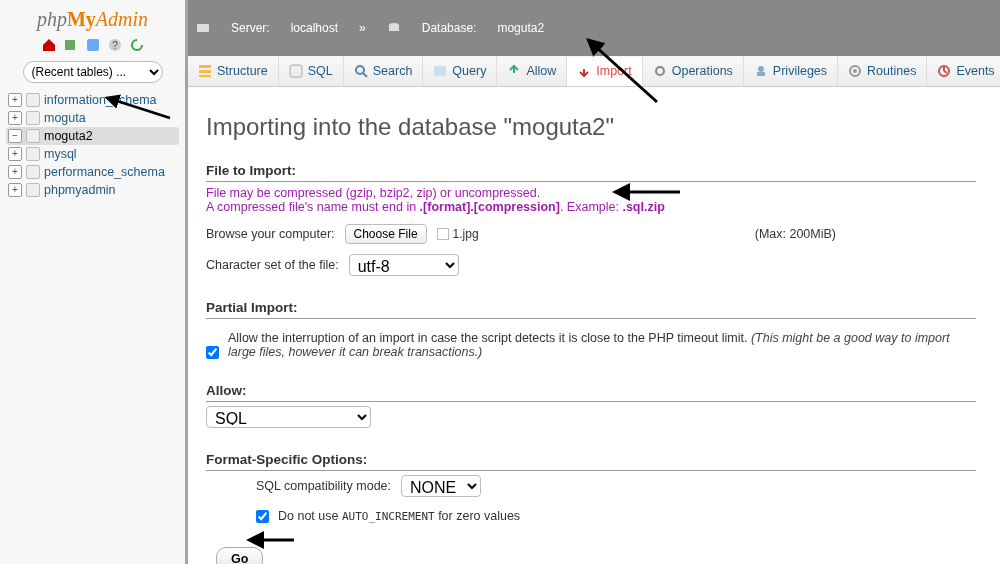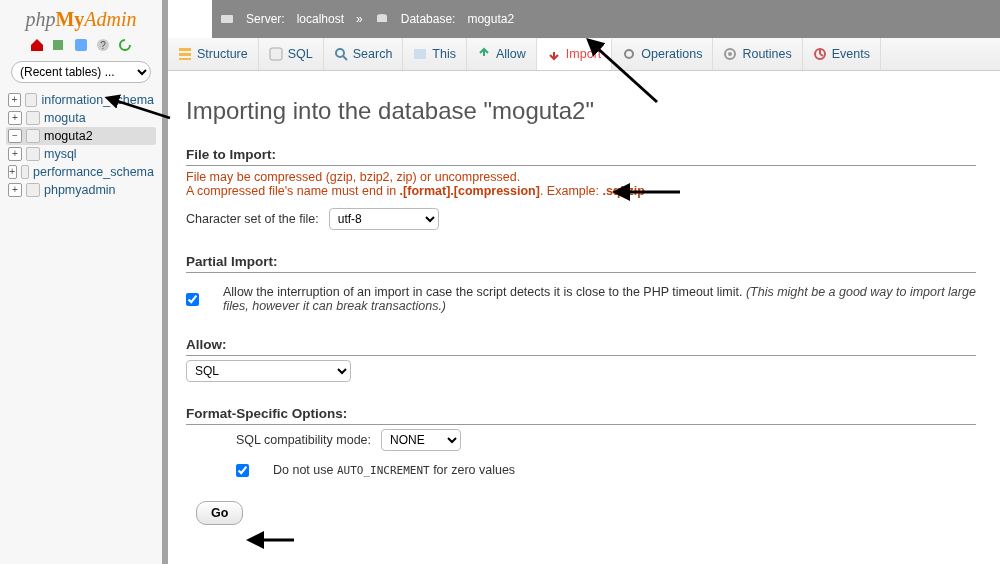--- a/index.html
+++ b/index.html
@@ -1,59 +1,59 @@
 <!DOCTYPE html>
 <html><head>
 <meta charset="utf-8">
 <style>
 * { box-sizing: border-box; margin: 0; padding: 0; }
 body { font-family: Arial, sans-serif; font-size: 13px; color: #333; background: #fff; width: 1000px; height: 564px; overflow: hidden; }
 .app { display: flex; height: 564px; }
 
 
-.sidebar { width: 168px; background: #f7f7f7; border-right: 6px solid #a3a3a3; padding: 4px 0; }
+.sidebar { width: 188px; background: #f7f7f7; border-right: 3px solid #a3a3a3; padding: 4px 0; }
 .logo { text-align: center; padding: 4px 0 2px; }
 .logo-text { font-family: Georgia, serif; font-size: 20px; }
 .logo-php { color: #777; font-style: italic; }
 .logo-my { color: #e87c00; font-weight: bold; }
 .logo-admin { color: #e87c00; font-style: italic; }
 .toolbar-icons { display: flex; justify-content: center; gap: 6px; padding: 4px 0 6px; }
 .ticon { width: 16px; height: 16px; display: inline-block; }
 .recent-select { width: 140px; margin: 2px auto 8px; display: block; font-size: 12px; height: 22px; background: #fff; border: 1px solid #bbb; border-radius: 11px; padding: 0 4px; }
 .dbtree { list-style: none; padding: 0 6px; }
 .dbtree li { display: flex; align-items: center; gap: 4px; padding: 2px 2px; font-size: 12.5px; color: #235a81; border-radius: 3px; }
 .dbtree li.selected { background: #ddd; color: #000; }
 .plusminus { width: 14px; height: 14px; border: 1px solid #999; background: #fff; font-size: 10px; line-height: 12px; text-align: center; color: #555; border-radius: 2px; }
 .dbicon { width: 14px; height: 14px; background: #eee; border: 1px solid #bbb; border-radius: 2px; }
 
 
 .main { flex: 1; display: flex; flex-direction: column; background: #fff; overflow: hidden; }
-.breadcrumb { background: #888; color: #fff; font-size: 12px; padding: 12px 8px; display: flex; align-items: center; gap: 12px; margin-left: 44px; }
+.breadcrumb { background: #888; color: #fff; font-size: 12px; padding: 21px 8px; display: flex; align-items: center; gap: 21px; }
 .breadcrumb a { color: #fff; text-decoration: none; }
 .bicon { width: 14px; height: 14px; display: inline-block; }
 
 
 .tabs { display: flex; background: linear-gradient(#f8f8f8,#ececec); border-bottom: 1px solid #ccc; font-size: 12.5px; overflow: hidden; }
 .tab { padding: 8px 10px; display: flex; align-items: center; gap: 5px; border-right: 1px solid #ddd; cursor: pointer; color: #235a81; white-space: nowrap; }
 .tab.active { background: #fff; border-bottom: 2px solid #fff; color: #ef4444; position: relative; top: 1px; }
 .tab .ticon2 { width: 14px; height: 14px; display: inline-block; }
 
 
 .content { padding: 18px 24px 0 18px; overflow: auto; }
 h2 { font-weight: normal; font-size: 24px; color: #555; margin: 8px 0 22px 0; }
 h3 { font-size: 13.5px; font-weight: bold; border-bottom: 1px solid #999; padding-bottom: 3px; margin-bottom: 4px; color: #333; }
 .sect { margin-bottom: 24px; }
-.hint { font-size: 12.5px; color: #c2410c; margin-bottom: 10px; }
+.hint { font-size: 12.5px; color: #a21caf; margin-bottom: 10px; }
 .row { display: flex; align-items: center; gap: 10px; margin-bottom: 10px; font-size: 12.5px; }
 .file-btn { font-size: 12px; padding: 2px 8px; background: linear-gradient(#fff,#eee); border: 1px solid #bbb; border-radius: 4px; cursor: pointer; }
 .file-name { font-size: 12px; color: #333; display: flex; align-items: center; gap: 4px; }
 .fileicon { width: 12px; height: 12px; background: #fff; border: 1px solid #bbb; }
 .maxsize { margin-left: auto; margin-right: 140px; color: #333; }
-select.small { font-size: 12px; padding: 2px 4px; border: 1px solid #bbb; border-radius: 4px; height: 22px; background: #fff; }
-.chk-row { display: flex; align-items: center; gap: 24px; font-size: 12.5px; margin-bottom: 10px; margin-top: 12px; }
+select.small { font-size: 16px; padding: 2px 4px; border: 1px solid #bbb; border-radius: 4px; height: 22px; background: #fff; }
+.chk-row { display: flex; align-items: flex-end; gap: 9px; font-size: 12.5px; margin-bottom: 10px; margin-top: 12px; }
 .chk-row em { font-style: italic; color: #444; }
 .indent { padding-left: 50px; }
 input[type=text] { border: 1px solid #bbb; padding: 3px 6px; font-size: 12.5px; width: 100px; height: 22px; }
 .go-btn { padding: 4px 14px; background: linear-gradient(#fff,#e6e6e6); border: 1px solid #aaa; border-radius: 10px; font-size: 12.5px; font-weight: bold; cursor: pointer; }
 code { font-family: Menlo, monospace; font-size: 11px; }
 
 
 .arrow { position: absolute; pointer-events: none; }
 .arrow svg { overflow: visible; }
 
@@ -159,39 +159,46 @@
           <span class="ticon2"><svg viewBox="0 0 14 14">
               <circle cx="6" cy="6" r="4" fill="none" stroke="#58a" stroke-width="2"></circle>
               <line x1="9" y1="9" x2="13" y2="13" stroke="#58a" stroke-width="2"></line>
             </svg></span>
           <span>Search</span>
         </div>
       <div class="tab">
           <span class="ticon2"><svg viewBox="0 0 14 14">
               <rect x="1" y="2" width="12" height="10" fill="#cde"></rect>
             </svg></span>
-          <span>This</span>
+          <span>Query</span>
         </div>
       <div class="tab">
           <span class="ticon2"><svg viewBox="0 0 14 14">
               <path d="M7 2v7M3 6l4-4 4 4" stroke="#3a7" stroke-width="2" fill="none"></path>
             </svg></span>
           <span>Allow</span>
         </div>
       <div class="tab active">
           <span class="ticon2"><svg viewBox="0 0 14 14">
               <path d="M7 12V5M3 8l4 4 4-4" stroke="#c33" stroke-width="2" fill="none"></path>
             </svg></span>
           <span>Import</span>
         </div>
       <div class="tab">
           <span class="ticon2"><svg viewBox="0 0 14 14">
               <circle cx="7" cy="7" r="4" fill="none" stroke="#888" stroke-width="2"></circle>
             </svg></span>
           <span>Operations</span>
+        </div>
+      <div class="tab">
+          <span class="ticon2"><svg viewBox="0 0 14 14">
+              <circle cx="7" cy="5" r="3" fill="#8ac"></circle>
+              <rect x="3" y="8" width="8" height="4" fill="#8ac"></rect>
+            </svg></span>
+          <span>Privileges</span>
         </div>
       <div class="tab">
           <span class="ticon2"><svg viewBox="0 0 14 14">
               <circle cx="7" cy="7" r="5" fill="none" stroke="#999" stroke-width="2"></circle>
               <circle cx="7" cy="7" r="2" fill="#999"></circle>
             </svg></span>
           <span>Routines</span>
         </div>
       <div class="tab">
           <span class="ticon2"><svg viewBox="0 0 14 14">
@@ -207,20 +214,29 @@
     <div class="content">
       <h2>Importing into the database "moguta2"</h2>
 
       <div class="sect">
         <h3>File to Import:</h3>
         <div class="hint">
           <div>File may be compressed (gzip, bzip2, zip) or uncompressed.</div>
           <div>
             <span>A compressed file's name must end in </span><b>.[format].[compression]</b><span>. Example: </span><b>.sql.zip</b>
           </div>
+        </div>
+        <div class="row">
+          <span>Browse your computer:</span>
+          <button class="file-btn">Choose File</button>
+          <span class="file-name">
+              <span class="fileicon"></span>
+              <span>1.jpg</span>
+            </span>
+          <span class="maxsize">(Max: 200MiB)</span>
         </div>
         <div class="row">
           <span>Character set of the file:</span>
           <select class="small" style="width:110px"><option>utf-8</option></select>
         </div>
       </div>
 
       <div class="sect">
         <h3>Partial Import:</h3>
         <div class="chk-row">

